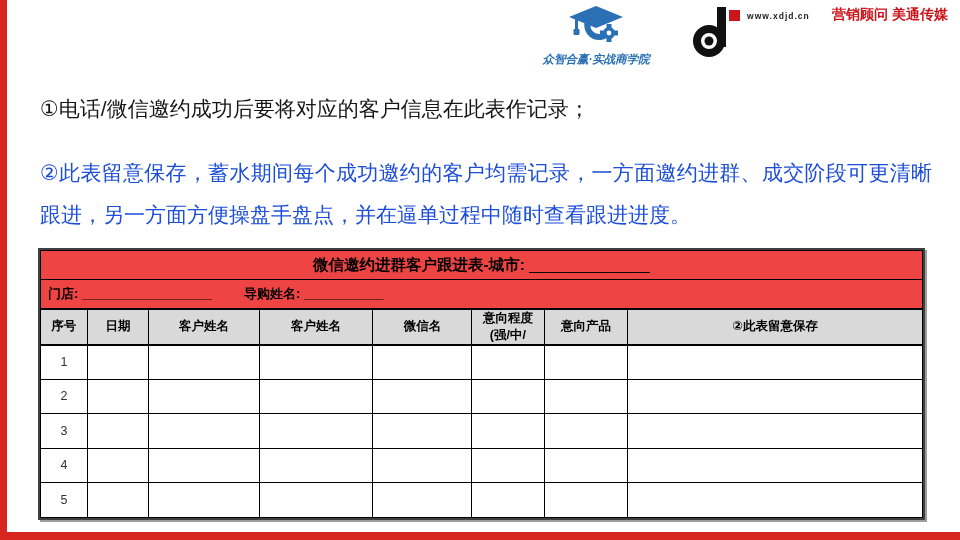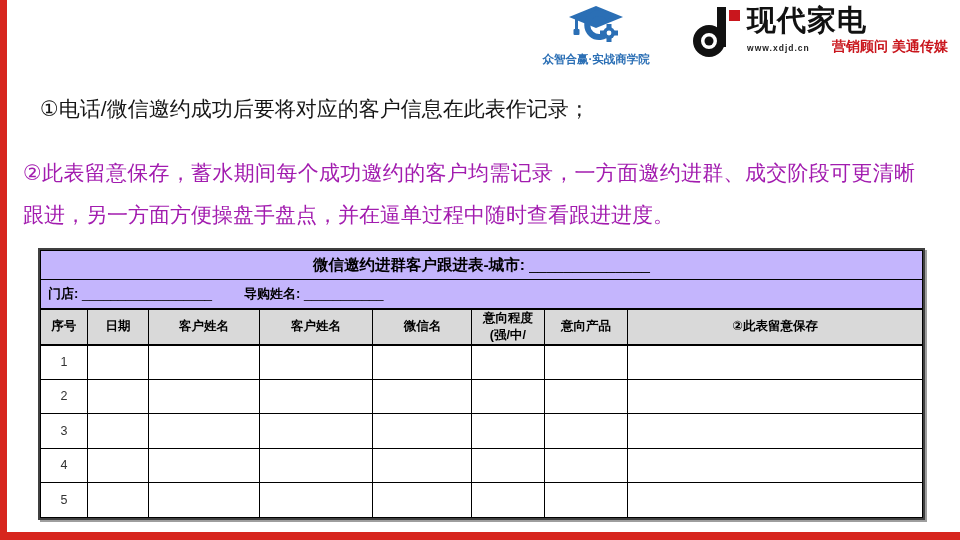--- a/index.html
+++ b/index.html
@@ -7,42 +7,42 @@
               font-family:"Liberation Sans","DejaVu Sans",sans-serif; }
   .stage { position:relative; width:960px; height:540px; background:#fff; }
 
   
   .edge-left   { position:absolute; left:0; top:0; width:7px; height:540px; background:#d7261e; }
   .edge-bottom { position:absolute; left:0; bottom:0; width:960px; height:8px; background:#d7261e; }
 
   
   .logos { position:absolute; top:5px; right:12px; display:flex; align-items:flex-start; gap:30px; }
   .academy { display:flex; flex-direction:column; align-items:center; width:130px; }
-  .academy-name { margin-top:3px; font-size:11.5px; font-weight:bold; color:#2b6fb5; white-space:nowrap; }
+  .academy-name { margin-top:3px; font-size:11.5px; font-weight:bold; color:#2b6fb5; white-space:nowrap;font-style:italic; }
   .brand { display:flex; align-items:flex-start; }
   .brand-txt { display:flex; flex-direction:column; margin-left:4px; }
   .brand-name { font-size:29px; font-weight:bold; color:#111; letter-spacing:1px; line-height:1.1; white-space:nowrap; }
   .brand-sub { margin-top:1px; font-size:8.5px; color:#222; font-weight:bold; letter-spacing:1px; white-space:nowrap; }
   .brand-sub .tag { color:#c9161d; font-size:14px; letter-spacing:0; margin-left:19px; }
 
   
   .page-title { position:absolute; left:40px; top:60px; font-size:26px; font-weight:bold; color:#000; white-space:nowrap; }
   .pt1 { position:absolute; left:40px; top:92px; width:890px; font-size:21px; color:#161616; line-height:34px; }
-  .pt2 { position:absolute; left:23px; top:152px; width:892px; font-size:21px; color:#a21caf;
+  .pt2 { position:absolute; left:40px; top:152px; width:892px; font-size:21px; color:#1d4ed8;
          line-height:42px; text-align:justify; }
 
   
   .tbl-wrap { position:absolute; left:38px; top:248px; width:887px;
-              border:2px solid #404040; box-shadow:2px 2px 0 #9e9e9e; background:#c4b5fd; }
+              border:2px solid #404040; box-shadow:2px 2px 0 #9e9e9e; background:#ef4444; }
   table { width:100%; border-collapse:collapse; table-layout:fixed; }
   td,th { border:1px solid #000; vertical-align:middle; overflow:hidden; }
   tr.t-title td { height:29px; text-align:center; font-size:15.5px; font-weight:bold; color:#000; border-bottom:1px solid #000; }
   tr.t-title .blank { font-weight:normal; letter-spacing:0; }
   tr.t-meta td { height:29px; font-size:13px; font-weight:bold; color:#000; padding-left:7px; border-bottom:2px solid #000; }
-  tr.t-meta .blank { font-weight:normal; }
+  tr.t-meta .blank { font-weight:bold; }
   tr.t-meta .guide { margin-left:32px; }
   tr.t-head th { height:36px; background:#d9d9d9; font-size:12.5px; font-weight:bold; color:#000;
                  text-align:center; white-space:pre-line; line-height:1.3; border-bottom:2px solid #000; }
   tr.t-row td { height:34.5px; background:#fff; }
   tr.t-row td.num { text-align:center; font-size:12.5px; color:#333; }
 </style>
 </head>
 <body>
 
 <div class="stage">
@@ -72,21 +72,20 @@
     <div class="brand">
       <span>
         <svg width="52" height="52" viewBox="0 0 52 52">
           <circle cx="18" cy="36" r="12" fill="none" stroke="#111" stroke-width="8"></circle>
           <circle cx="18" cy="36" r="4.5" fill="#111"></circle>
           <rect x="26" y="2" width="9" height="40" fill="#111"></rect>
           <rect x="38" y="5" width="11" height="11" fill="#c9161d"></rect>
         </svg>
       </span>
       <span class="brand-txt">
-        <span class="brand-name">现代家电</span>
         <span class="brand-sub">
           <span>www.xdjd.cn</span>
           <span class="tag">营销顾问 美通传媒</span>
         </span>
       </span>
     </div>
   </div>
 
   <div class="pt1">①电话/微信邀约成功后要将对应的客户信息在此表作记录；</div>
   <div class="pt2">②此表留意保存，蓄水期间每个成功邀约的客户均需记录，一方面邀约进群、成交阶段可更清晰跟进，另一方面方便操盘手盘点，并在逼单过程中随时查看跟进进度。</div>

